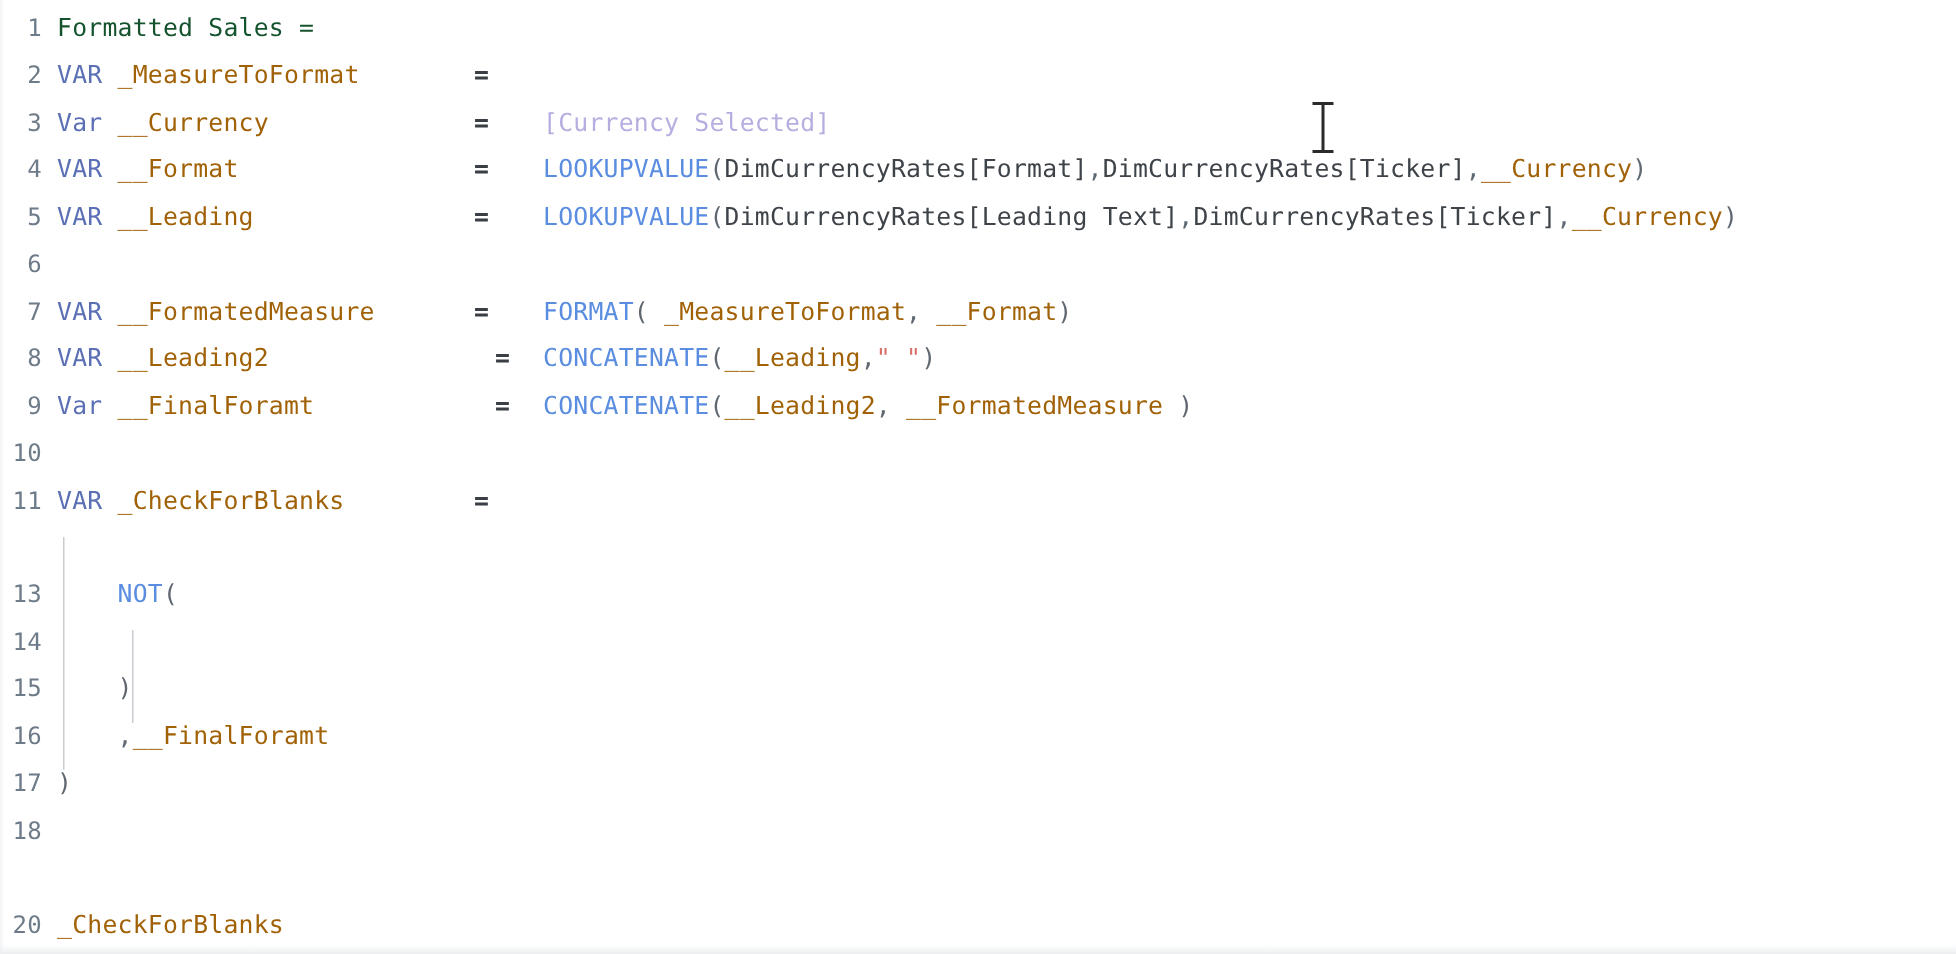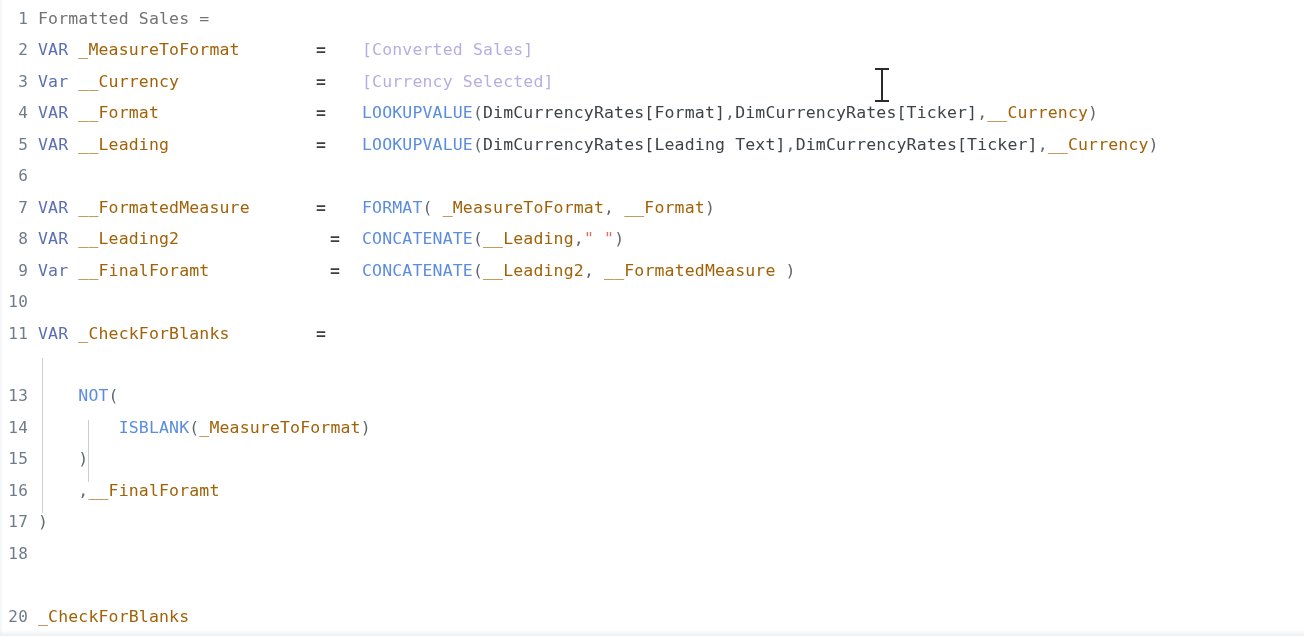--- a/index.html
+++ b/index.html
@@ -93,21 +93,21 @@
 
   
   .expr {
     position: absolute;
     left: 362px;
     top: 0;
     white-space: pre;
   }
 
   
-  .tok-plain   { color: #737373; }          
+  .tok-plain   { color: #14532d; }          
   .tok-kw      { color: #5b6fb5; }          
   .tok-var     { color: #a16207; }          
   .tok-fn      { color: #5a8de0; }          
   .tok-tbl     { color: #3d4348; }          
   .tok-measure { color: #b6aee0; }          
   .tok-str     { color: #d9706a; }          
   .tok-punct   { color: #5f6871; }          
 
   
   .indent-guide {
@@ -146,32 +146,32 @@
 </style>
 </head>
 <body>
 
 <div id="dax-editor">
 
   <div id="left-edge"></div>
 
   <div id="code-area">
       <div class="code-line" style="top: 3px;"><div class="gutter">1</div><div class="content"><span class="tok-plain">Formatted Sales =</span></div></div>
-      <div class="code-line" style="top: 34.45px;"><div class="gutter">2</div><div class="content"><span class="tok-kw">VAR </span><span class="tok-var">_MeasureToFormat</span></div><div class="eq c1">=</div><div class="expr"><span class="tok-measure">[Converted Sales]</span></div></div>
+      <div class="code-line" style="top: 34.45px;"><div class="gutter">2</div><div class="content"><span class="tok-kw">VAR </span><span class="tok-var">_MeasureToFormat</span></div><div class="eq c1">=</div></div>
       <div class="code-line" style="top: 65.9px;"><div class="gutter">3</div><div class="content"><span class="tok-kw">Var </span><span class="tok-var">__Currency</span></div><div class="eq c1">=</div><div class="expr"><span class="tok-measure">[Currency Selected]</span></div></div>
       <div class="code-line" style="top: 97.35px;"><div class="gutter">4</div><div class="content"><span class="tok-kw">VAR </span><span class="tok-var">__Format</span></div><div class="eq c1">=</div><div class="expr"><span class="tok-fn">LOOKUPVALUE</span><span class="tok-punct">(</span><span class="tok-tbl">DimCurrencyRates[Format]</span><span class="tok-punct">,</span><span class="tok-tbl">DimCurrencyRates[Ticker]</span><span class="tok-punct">,</span><span class="tok-var">__Currency</span><span class="tok-punct">)</span></div></div>
       <div class="code-line" style="top: 128.8px;"><div class="gutter">5</div><div class="content"><span class="tok-kw">VAR </span><span class="tok-var">__Leading</span></div><div class="eq c1">=</div><div class="expr"><span class="tok-fn">LOOKUPVALUE</span><span class="tok-punct">(</span><span class="tok-tbl">DimCurrencyRates[Leading Text]</span><span class="tok-punct">,</span><span class="tok-tbl">DimCurrencyRates[Ticker]</span><span class="tok-punct">,</span><span class="tok-var">__Currency</span><span class="tok-punct">)</span></div></div>
       <div class="code-line" style="top: 160.25px;"><div class="gutter">6</div><div class="content"></div></div>
       <div class="code-line" style="top: 191.7px;"><div class="gutter">7</div><div class="content"><span class="tok-kw">VAR </span><span class="tok-var">__FormatedMeasure</span></div><div class="eq c1">=</div><div class="expr"><span class="tok-fn">FORMAT</span><span class="tok-punct">( </span><span class="tok-var">_MeasureToFormat</span><span class="tok-punct">, </span><span class="tok-var">__Format</span><span class="tok-punct">)</span></div></div>
       <div class="code-line" style="top: 223.15px;"><div class="gutter">8</div><div class="content"><span class="tok-kw">VAR </span><span class="tok-var">__Leading2</span></div><div class="eq c2">=</div><div class="expr"><span class="tok-fn">CONCATENATE</span><span class="tok-punct">(</span><span class="tok-var">__Leading</span><span class="tok-punct">,</span><span class="tok-str">" "</span><span class="tok-punct">)</span></div></div>
       <div class="code-line" style="top: 254.6px;"><div class="gutter">9</div><div class="content"><span class="tok-kw">Var </span><span class="tok-var">__FinalForamt</span></div><div class="eq c2">=</div><div class="expr"><span class="tok-fn">CONCATENATE</span><span class="tok-punct">(</span><span class="tok-var">__Leading2</span><span class="tok-punct">, </span><span class="tok-var">__FormatedMeasure</span><span class="tok-punct"> )</span></div></div>
       <div class="code-line" style="top: 286.05px;"><div class="gutter">10</div><div class="content"></div></div>
       <div class="code-line" style="top: 317.5px;"><div class="gutter">11</div><div class="content"><span class="tok-kw">VAR </span><span class="tok-var">_CheckForBlanks</span></div><div class="eq c1">=</div></div>
       <div class="code-line" style="top: 380.4px;"><div class="gutter">13</div><div class="content"><span class="tok-plain">    </span><span class="tok-fn">NOT</span><span class="tok-punct">(</span></div></div>
-      <div class="code-line" style="top: 411.85px;"><div class="gutter">14</div><div class="content"><span class="tok-plain">        </span><span class="tok-fn">ISBLANK</span><span class="tok-punct">(</span><span class="tok-var">_MeasureToFormat</span><span class="tok-punct">)</span></div></div>
+      <div class="code-line" style="top: 411.85px;"><div class="gutter">14</div></div>
       <div class="code-line" style="top: 443.3px;"><div class="gutter">15</div><div class="content"><span class="tok-plain">    </span><span class="tok-punct">)</span></div></div>
       <div class="code-line" style="top: 474.75px;"><div class="gutter">16</div><div class="content"><span class="tok-plain">    </span><span class="tok-punct">,</span><span class="tok-var">__FinalForamt</span></div></div>
       <div class="code-line" style="top: 506.2px;"><div class="gutter">17</div><div class="content"><span class="tok-punct">)</span></div></div>
       <div class="code-line" style="top: 537.65px;"><div class="gutter">18</div><div class="content"></div></div>
       <div class="code-line" style="top: 600.55px; padding-left: 48px;"><div class="gutter">20</div><div class="content"><span class="tok-var">_CheckForBlanks</span></div></div>
       <div class="indent-guide" style="left: 42px; top: 358px; height: 155px;"></div>
       <div class="indent-guide" style="left: 88px; top: 420px; height: 62px;"></div>
     </div>
 
   <div id="mouse-caret">

